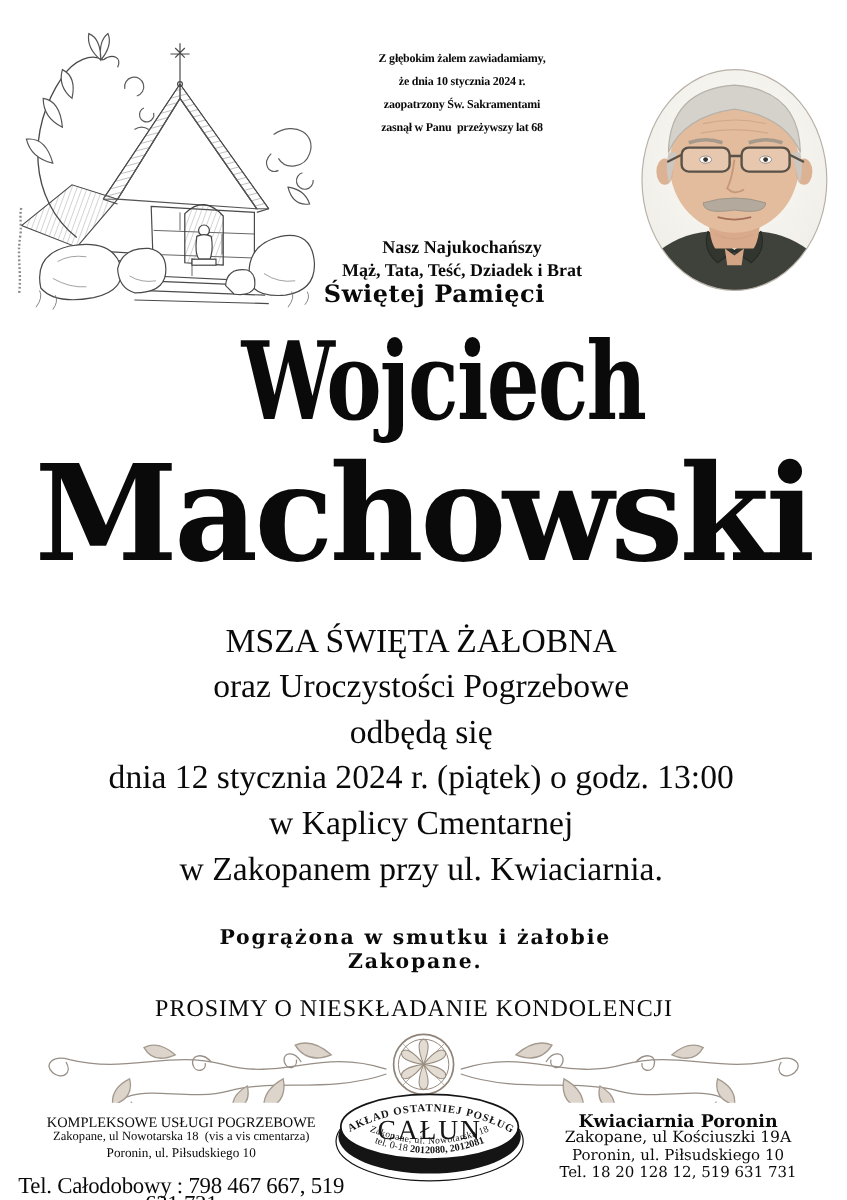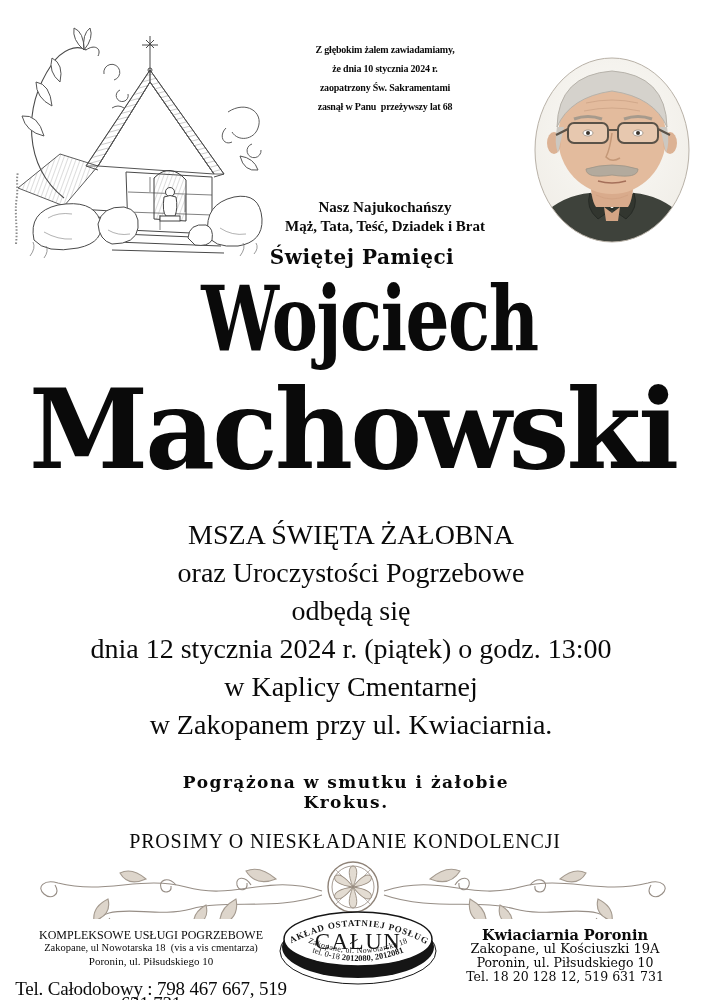--- a/index.html
+++ b/index.html
@@ -5,21 +5,21 @@
   html,body{margin:0;padding:0;background:#ffffff;}
   #poster{position:relative;width:706px;height:1000px;background:#fff;color:#0a0a0a;
           font-family:"Liberation Serif",serif;overflow:hidden;}
   .abs{position:absolute;}
   .ctr{text-align:center;}
   .pre{white-space:pre-wrap;}
 
   .intro{left:250px;top:40px;width:270px;font-weight:bold;font-size:10px;line-height:19px;letter-spacing:-0.2px;}
   .relation{left:250px;top:160px;width:270px;font-weight:bold;font-size:15px;line-height:19px;margin-top:38px;}
   .memory{left:242px;top:233px;width:240px;font-family:"DejaVu Serif",serif;font-weight:bold;
-          font-size:20px;letter-spacing:.5px;margin-top:12px;}
+          font-size:20px;letter-spacing:.5px;}
 
   .first-name{left:0;top:273px;width:706px;padding-left:16px;}
   .first-name .big{display:inline-block;font-family:"DejaVu Serif",serif;font-weight:bold;
           font-size:90px;line-height:1;letter-spacing:-2px;transform:scaleX(.77);
           transform-origin:center top;white-space:nowrap;}
   .last-name{left:0;top:374px;width:706px;}
   .last-name .big{display:inline-block;font-family:"DejaVu Serif",serif;font-weight:bold;
           font-size:111px;line-height:1;letter-spacing:-3px;transform:scaleX(.97);
           transform-origin:center top;white-space:nowrap;}
 
@@ -177,21 +177,21 @@
     <div>MSZA ŚWIĘTA ŻAŁOBNA</div>
     <div>oraz Uroczystości Pogrzebowe</div>
     <div>odbędą się</div>
     <div>dnia 12 stycznia 2024 r. (piątek) o godz. 13:00</div>
     <div>w Kaplicy Cmentarnej</div>
     <div>w Zakopanem przy ul. Kwiaciarnia.</div>
   </div>
 
   <div class="abs ctr mourning">
     <div>Pogrążona w smutku i żałobie</div>
-    <div>Krokus.</div>
+    <div>Zakopane.</div>
   </div>
 
   <div class="abs ctr condolence">PROSIMY O NIESKŁADANIE KONDOLENCJI</div>
 
   <svg class="abs" style="left:0;top:855px" width="706" height="64" viewBox="0 0 706 64" aria-hidden="true">
     <g id="vineR" stroke="#978e86" fill="none" stroke-width="1.1">
       <path d="M384,36 C440,18 470,46 520,32 C565,20 600,40 648,28 c14,-4 22,4 14,11 c-7,6 -17,1 -11,-9"></path>
       <path d="M384,40 C430,56 480,44 515,54 c30,8 60,-2 82,4 c10,3 16,11 8,15 c-7,3 -13,-4 -8,-10"></path>
       <path d="M430,24 q16,-14 30,-8 q-10,16 -30,8 Z" fill="#ddd5cb" stroke="#a49a8f"></path>
       <path d="M470,44 q18,10 16,26 q-20,-6 -16,-26 Z" fill="#ddd5cb" stroke="#a49a8f"></path>

